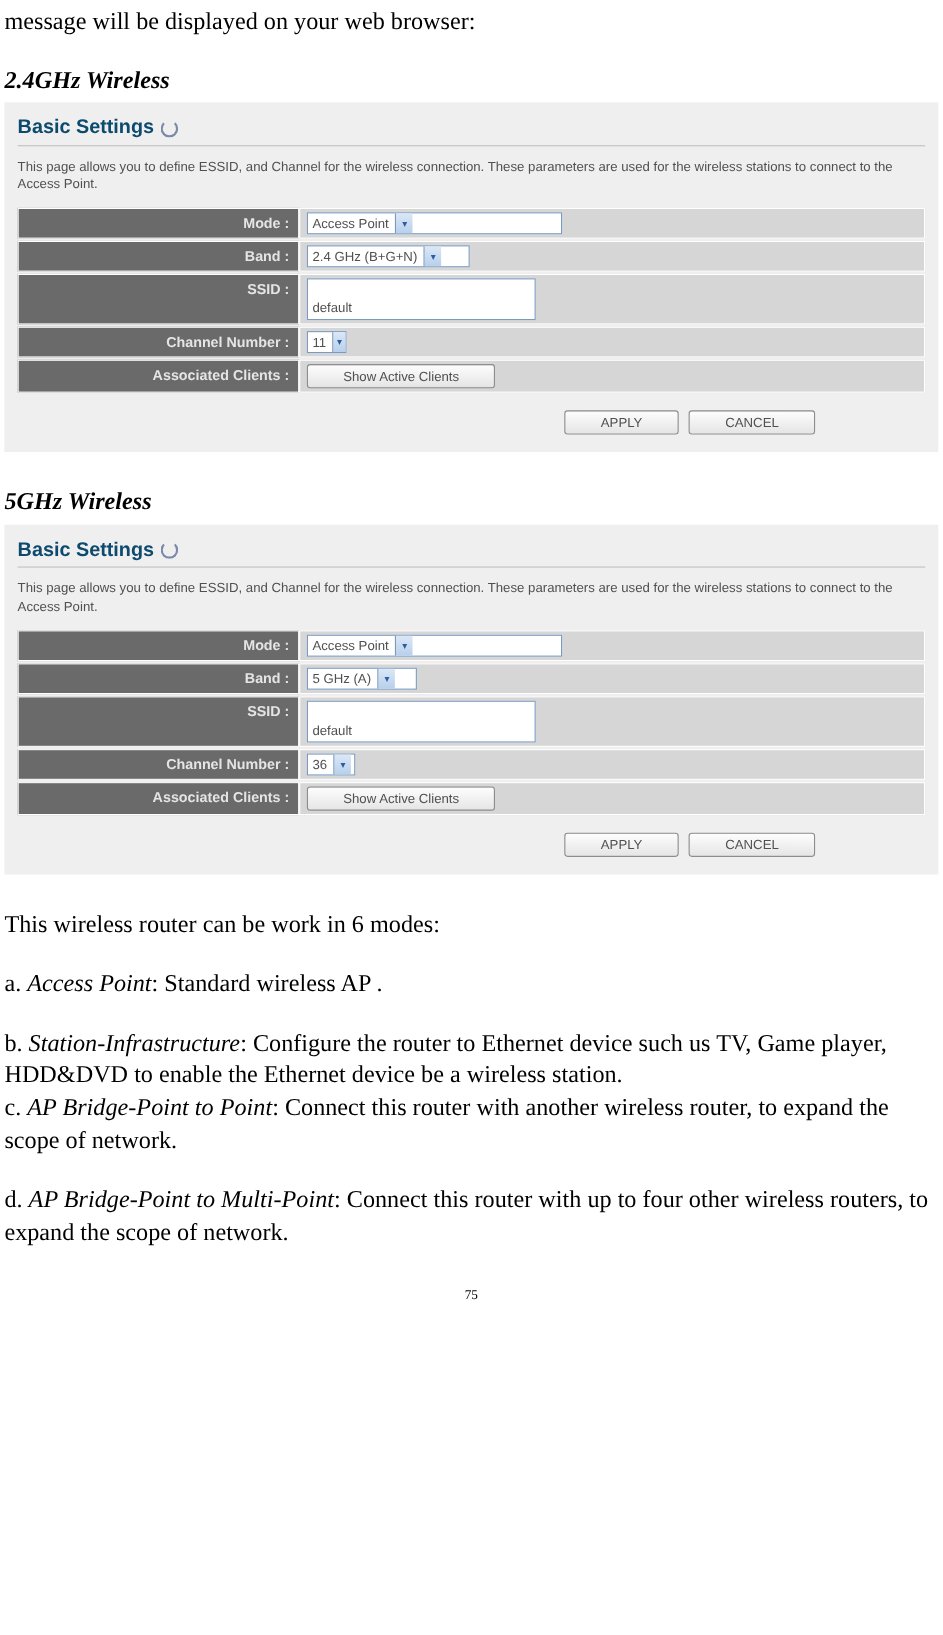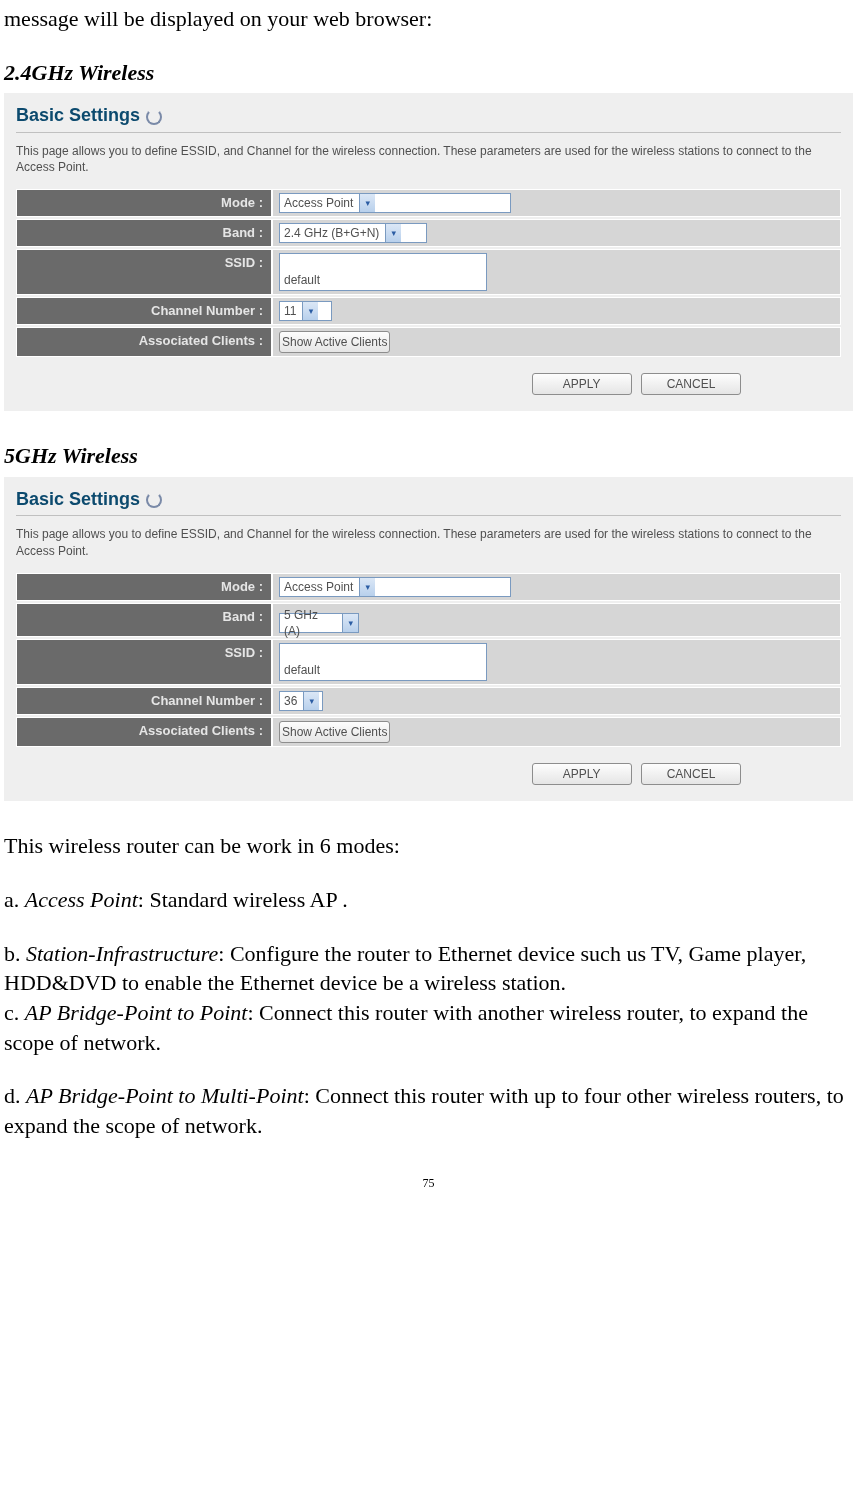--- a/index.html
+++ b/index.html
@@ -78,21 +78,21 @@
     height: 28px;
     padding: 18px 4px;
     font-size: 12px;
   }
   .faux-btn {
     display: inline-block;
     background: linear-gradient(#fdfdfd,#e5e5e5);
     border: 1px solid #8d8d8d;
     border-radius: 3px;
     font-size: 12px;
-    padding: 2px 2px;
+    padding: 2px 32px;
     min-width: 90px;
     text-align: center;
   }
   .actions { text-align: right; padding-top: 14px; padding-right: 100px;}
   .actions .faux-btn { margin-left: 6px; min-width: 100px;}
   .mode-term { font-style: italic; }
   .pagenum { text-align: center; font-size: 12px; margin-top: 34px;}
   .refresh-icon {
     display:inline-block; width:16px; height:16px;
     border:2px solid #7a8aa8; border-radius:50%;
@@ -134,21 +134,21 @@
   </div>
   <div class="form-row">
     <div class="row-label">SSID :</div>
     <div class="row-field">
       <span class="faux-input" style="width:208px">default</span>
     </div>
   </div>
   <div class="form-row">
     <div class="row-label">Channel Number :</div>
     <div class="row-field">
-      <span class="faux-select" style="width:53px">
+      <span class="faux-select" style="width:36px">
         <span>11</span>
         <span class="selarrow">▾</span>
       </span>
     </div>
   </div>
   <div class="form-row">
     <div class="row-label">Associated Clients :</div>
     <div class="row-field">
       <span class="faux-btn">Show Active Clients</span>
     </div>
@@ -174,21 +174,21 @@
     <div class="row-field">
       <span class="faux-select" style="width:232px">
         <span>Access Point</span>
         <span class="selarrow">▾</span>
       </span>
     </div>
   </div>
   <div class="form-row">
     <div class="row-label">Band :</div>
     <div class="row-field">
-      <span class="faux-select" style="width:80px">
+      <span class="faux-select" style="width:100px">
         <span>5 GHz (A)</span>
         <span class="selarrow">▾</span>
       </span>
     </div>
   </div>
   <div class="form-row">
     <div class="row-label">SSID :</div>
     <div class="row-field">
       <span class="faux-input" style="width:208px">default</span>
     </div>

